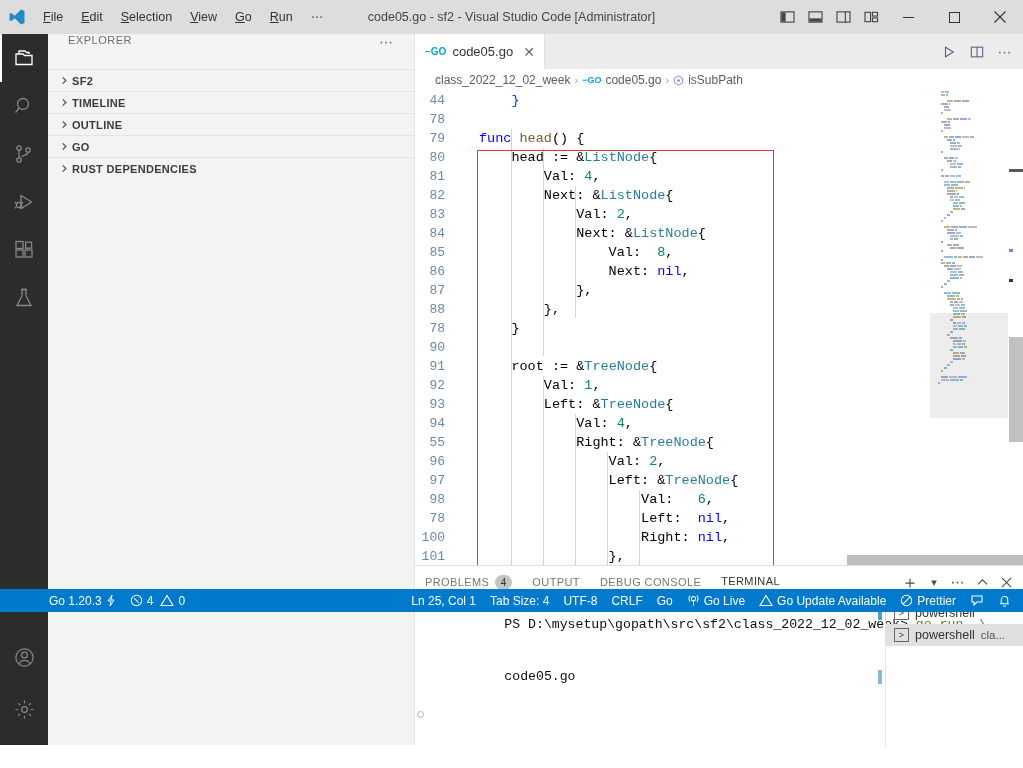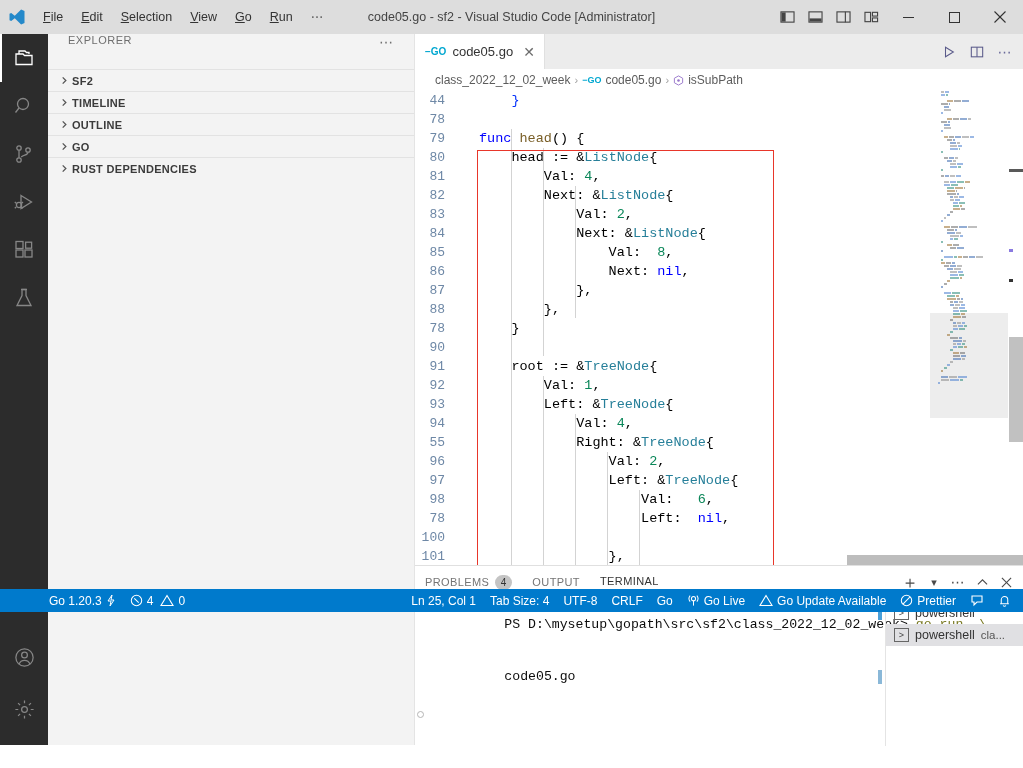--- a/index.html
+++ b/index.html
@@ -447,21 +447,21 @@
           <div class="cl"><div class="ln">90</div><div class="ct"></div></div>
           <div class="cl"><div class="ln">91</div><div class="ct"><span class="pun">    root := &amp;</span><span class="typ">TreeNode</span><span class="pun">{</span></div></div>
           <div class="cl"><div class="ln">92</div><div class="ct"><span class="pun">        Val: </span><span class="num">1</span><span class="pun">,</span></div></div>
           <div class="cl"><div class="ln">93</div><div class="ct"><span class="pun">        Left: &amp;</span><span class="typ">TreeNode</span><span class="pun">{</span></div></div>
           <div class="cl"><div class="ln">94</div><div class="ct"><span class="pun">            Val: </span><span class="num">4</span><span class="pun">,</span></div></div>
           <div class="cl"><div class="ln">55</div><div class="ct"><span class="pun">            Right: &amp;</span><span class="typ">TreeNode</span><span class="pun">{</span></div></div>
           <div class="cl"><div class="ln">96</div><div class="ct"><span class="pun">                Val: </span><span class="num">2</span><span class="pun">,</span></div></div>
           <div class="cl"><div class="ln">97</div><div class="ct"><span class="pun">                Left: &amp;</span><span class="typ">TreeNode</span><span class="pun">{</span></div></div>
           <div class="cl"><div class="ln">98</div><div class="ct"><span class="pun">                    Val:   </span><span class="num">6</span><span class="pun">,</span></div></div>
           <div class="cl"><div class="ln">78</div><div class="ct"><span class="pun">                    Left:  </span><span class="nil">nil</span><span class="pun">,</span></div></div>
-          <div class="cl"><div class="ln">100</div></div>
+          <div class="cl"><div class="ln">100</div><div class="ct"><span class="pun">                    Right: </span><span class="nil">nil</span><span class="pun">,</span></div></div>
           <div class="cl"><div class="ln">101</div><div class="ct"><span class="pun">                },</span></div></div>
         </div>
 
       <div class="ig" style="left:96px;  top:38px;  height:246px;"></div>
       <div class="ig" style="left:128px; top:57px;  height:208px;"></div>
       <div class="ig" style="left:160px; top:95px;  height:132px;"></div>
       <div class="ig" style="left:96px;  top:266px; height:208px;"></div>
       <div class="ig" style="left:128px; top:285px; height:189px;"></div>
       <div class="ig" style="left:160px; top:323px; height:151px;"></div>
       <div class="ig" style="left:192px; top:361px; height:113px;"></div>
@@ -584,20 +584,23 @@
 
   <div class="panel">
     <div class="panel-tabs">
       <div class="ptab">
         <span>PROBLEMS</span>
         <span class="badge">4</span>
       </div>
       <div class="ptab">
         <span>OUTPUT</span>
       </div>
+      <div class="ptab">
+        <span>DEBUG CONSOLE</span>
+      </div>
       <div class="ptab active">
         <span class="ptab-underline">TERMINAL</span>
       </div>
       <div class="panel-actions">
         <div class="p-act" style="font-size:17px;">＋</div>
         <div class="p-act" style="font-size:11px;">▾</div>
         <div class="p-act" style="letter-spacing:1px;">⋯</div>
         <div class="p-act">
           <svg width="11" height="9" viewBox="0 0 12 9" fill="none" stroke="#4a4a4a" stroke-width="1.2">
               <path d="M1 6.5 6 1.5 11 6.5"></path>

